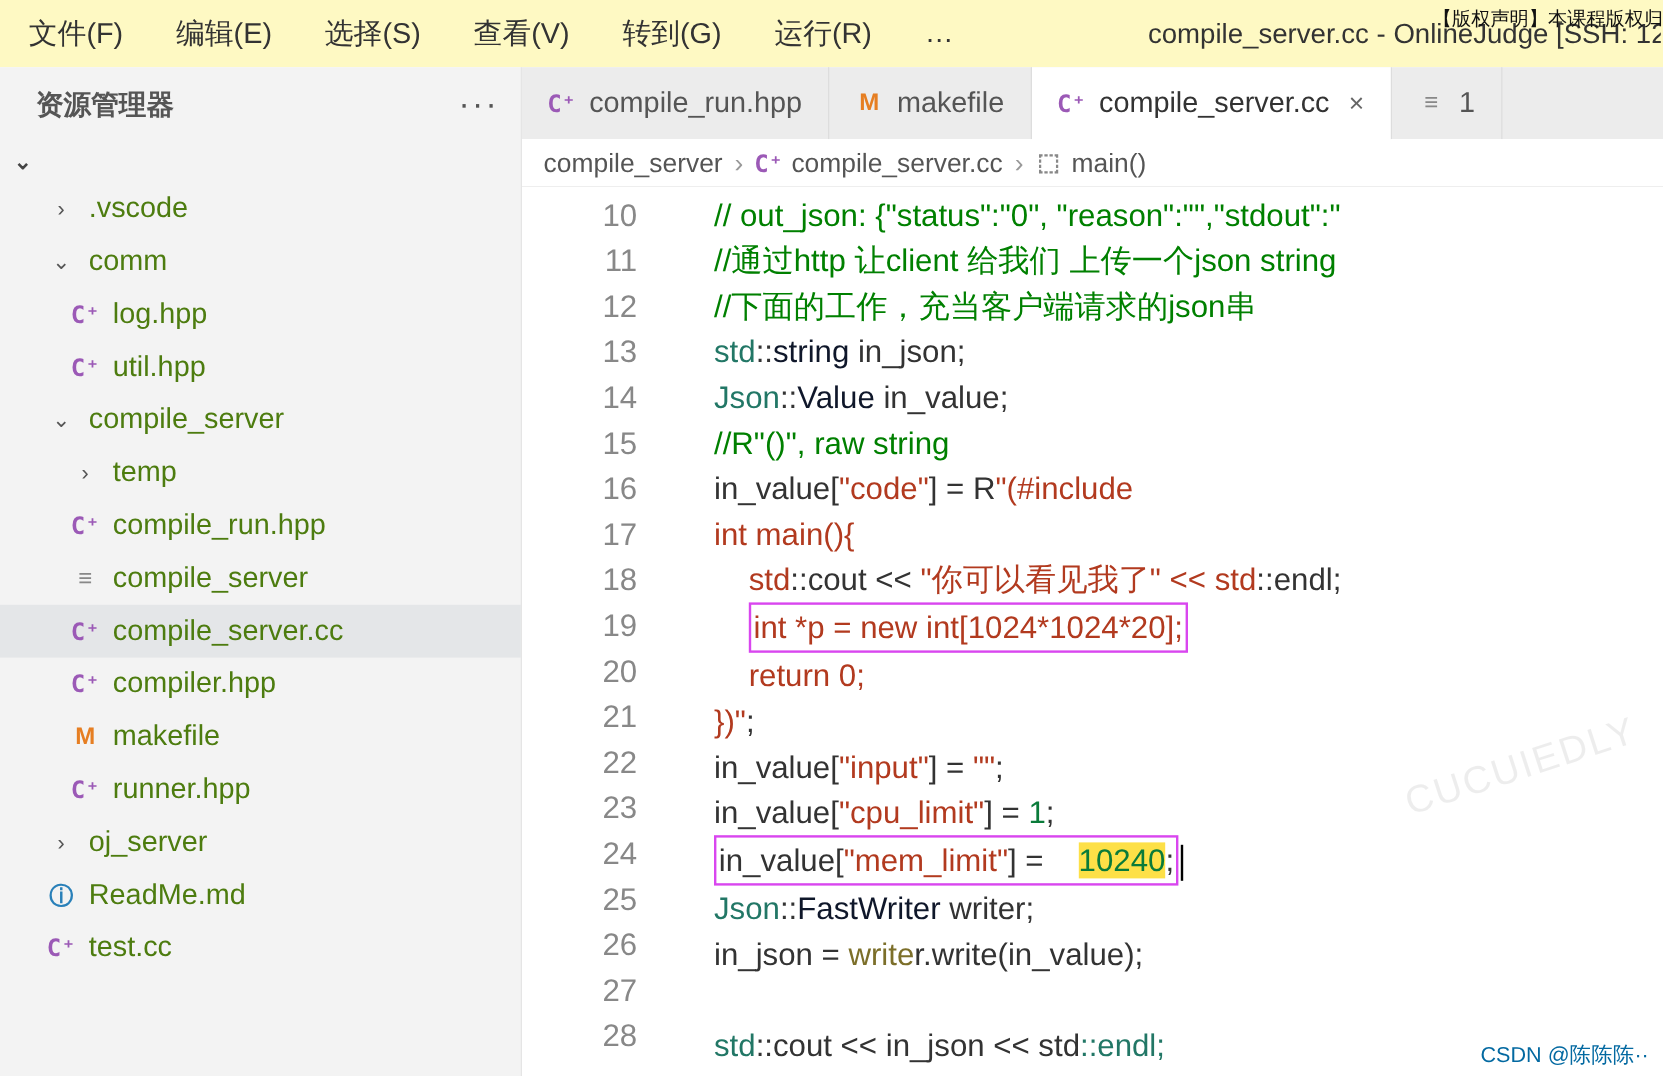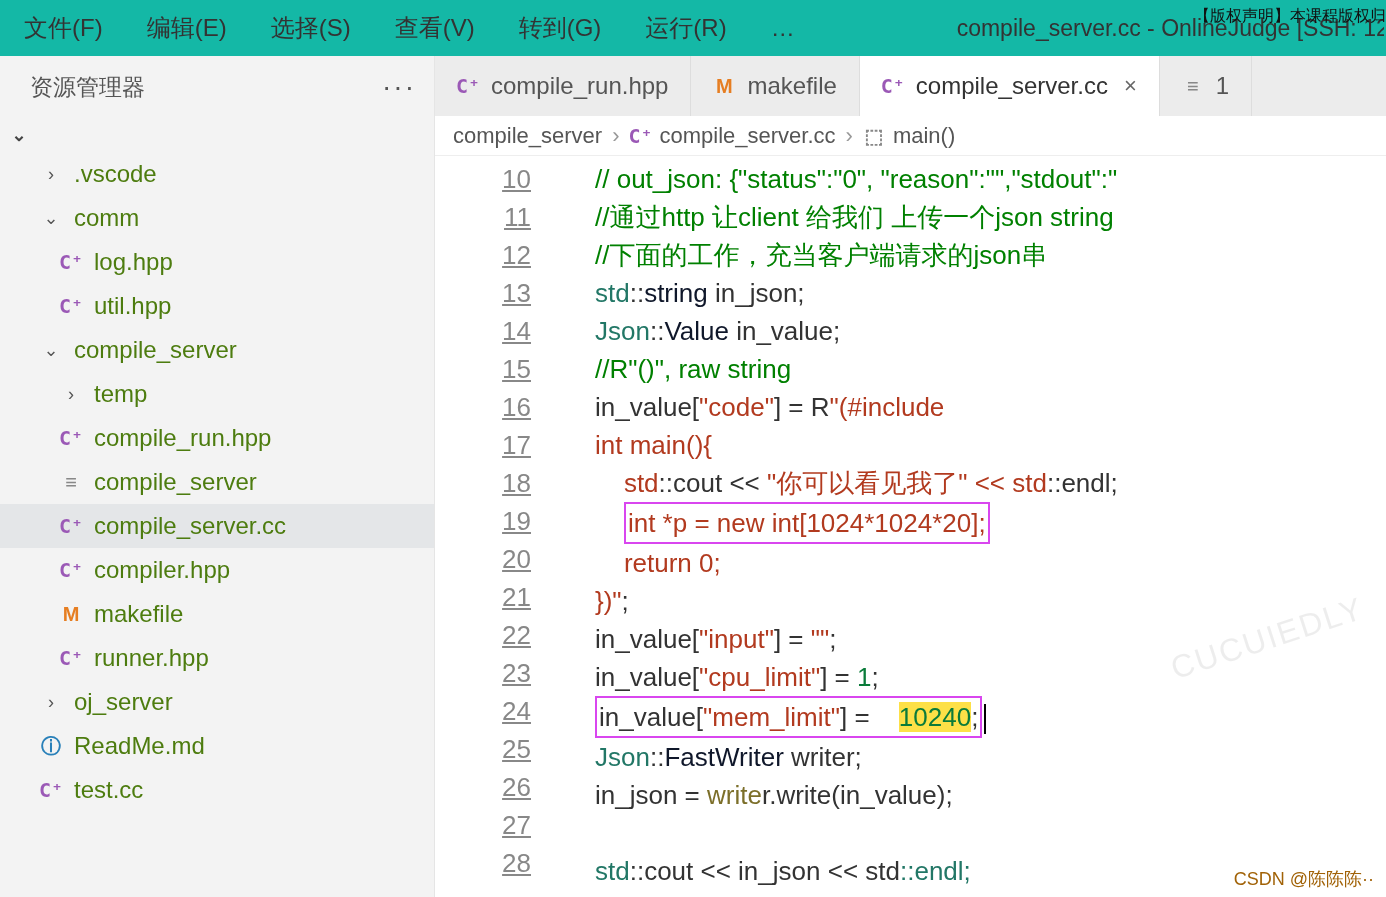--- a/index.html
+++ b/index.html
@@ -1,29 +1,29 @@
 <!DOCTYPE html>
 <html><head>
 <meta charset="utf-8">
 <style>
   * { margin:0; padding:0; box-sizing:border-box; font-family: "Segoe UI","Microsoft YaHei",sans-serif; }
   body { width:1386px; height:897px; background:#fff; overflow:hidden; color:#333; }
-  .menubar { height:56px; background:#14b8a6; display:flex; align-items:center; padding:0 2px; font-size:24px; color:#333; }
+  .menubar { height:56px; background:#fef9c3; display:flex; align-items:center; padding:0 2px; font-size:24px; color:#333; }
   .menubar .mi { padding:0 22px; white-space:nowrap; }
   .titlearea { flex:1; text-align:center; font-size:23px; color:#333; white-space:nowrap; overflow:hidden; padding-left:140px; }
   .watermark-top { position:absolute; top:6px; right:0; font-size:16px; color:#111; }
   .watermark-mid { position:absolute; right:18px; top:620px; font-size:32px; color:rgba(0,0,0,0.07); transform:rotate(-18deg); letter-spacing:2px; }
-  .watermark-bot { position:absolute; right:12px; bottom:6px; font-size:18px; color:#a16207; }
+  .watermark-bot { position:absolute; right:12px; bottom:6px; font-size:18px; color:#0369a1; }
 
   .main { display:flex; height:calc(100% - 56px); }
 
   
   .sidebar { width:435px; background:#f3f3f3; border-right:1px solid #e5e5e5; }
   .side-head { display:flex; align-items:center; height:62px; padding:0 18px 0 30px; }
-  .side-head-title { font-size:23px; color:#555; flex:1; }
+  .side-head-title { font-size:23px; color:#555; flex:1;font-weight:bold; }
   .side-head-dots { font-size:28px; color:#555; letter-spacing:2px; }
   .proj { padding:6px 0 6px 10px; font-size:22px; font-weight:700; color:#333; display:flex; align-items:center; }
   .chev { display:inline-block; width:18px; text-align:center; margin-right:6px; font-size:18px; color:#444;}
   .tree { font-size:24px; }
   .row { display:flex; align-items:center; height:44px; padding-left:24px; color:#444; }
   .row.ind1 { padding-left:38px; }
   .row.ind2 { padding-left:58px; }
   .row.sel { background:#e4e6e8; }
   .ic { width:26px; height:26px; display:inline-flex; align-items:center; justify-content:center; margin-right:10px; font-weight:700; font-size:20px; border-radius:3px; }
   .ic-fold { color:#555; font-weight:400; font-size:18px; }
@@ -39,21 +39,21 @@
   .tab { display:flex; align-items:center; padding:0 22px; font-size:24px; color:#555; border-right:1px solid #ddd; white-space:nowrap; }
   .tab.active { background:#fff; color:#333; }
   .tab .ic { width:22px; margin-right:12px; }
   .tab .close { margin-left:16px; font-size:22px; color:#666; }
   .crumbs { height:40px; display:flex; align-items:center; padding-left:18px; font-size:22px; color:#555; background:#fff; border-bottom:1px solid #eee; }
   .crumbs .sep { margin:0 10px; color:#999; }
   .crumbs .ic { width:22px; margin-right:8px; }
   .ic-cube { color:#888; font-size:20px; }
 
   .code { flex:1; display:flex; background:#fff; overflow:hidden; font-family: Consolas,"Courier New",monospace; font-size:26px; line-height:38px; }
-  .gutter { width:120px; text-align:right; padding:4px 24px 12px 0; color:#888; background:#fff;text-decoration:underline; }
+  .gutter { width:120px; text-align:right; padding:4px 24px 12px 0; color:#888; background:#fff; }
   .glyph  { width:30px; background:#fff; }
   .src    { flex:1; padding:4px 0 0 10px; position:relative; white-space:pre; color:#333; }
 
   .c-com { color:#008000; }
   .c-ns  { color:#227766; }
   .c-ty  { color:#0f172a; }
   .c-str { color:#b23a1f; }
   .c-fn  { color:#7c6f2a; }
   .c-num { color:#0a7b3a; }
 

